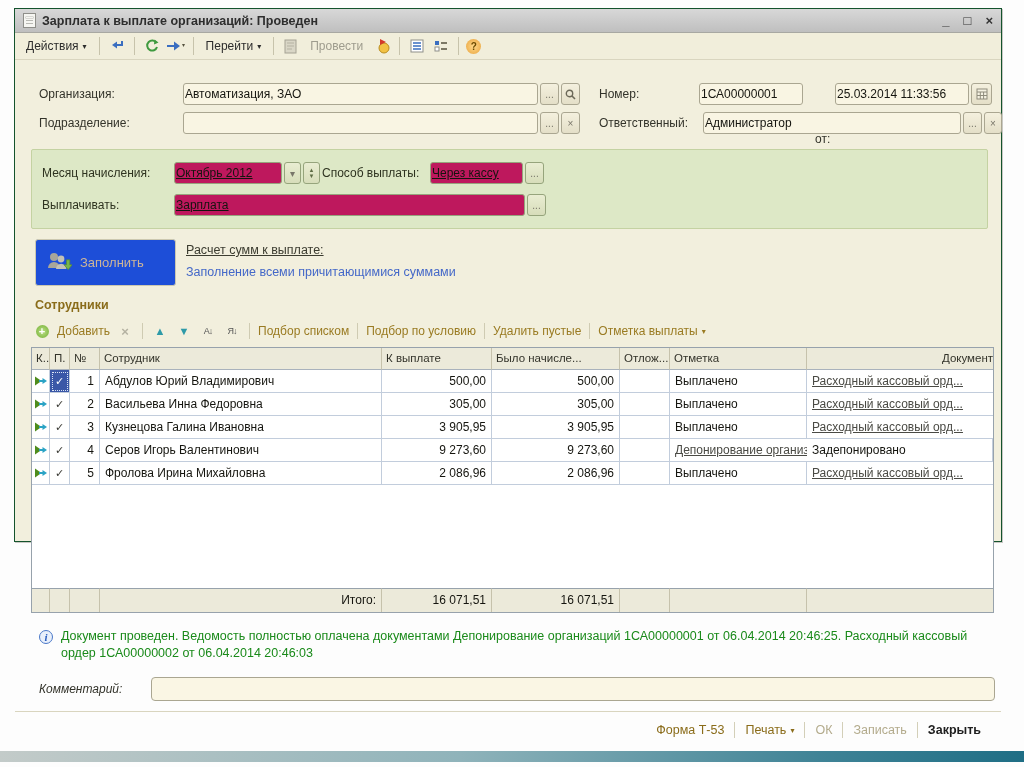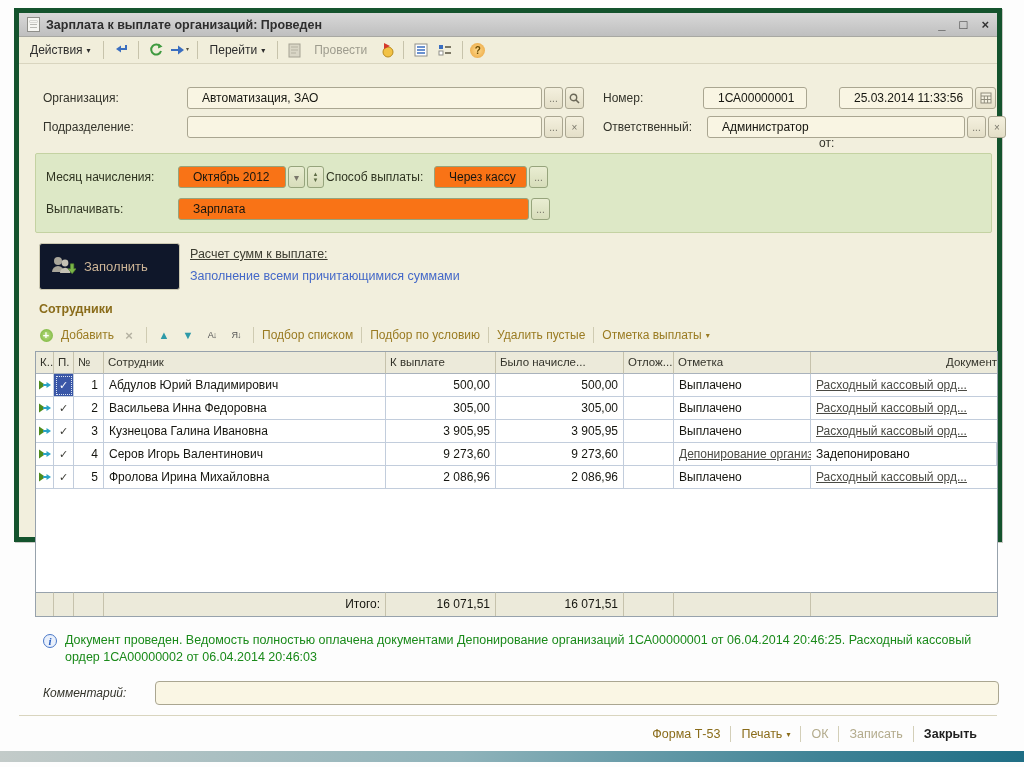--- a/index.html
+++ b/index.html
@@ -4,21 +4,21 @@
 <style>
   * { margin:0; padding:0; box-sizing:border-box; }
   html,body { width:1024px; height:767px; overflow:hidden; background:#ffffff;
     font-family:"Liberation Sans","DejaVu Sans",sans-serif; }
   .stage { position:relative; width:1024px; height:767px; background:#fdfdfd; }
   .bottom-strip { position:absolute; left:0; top:751px; width:1024px; height:11px;
     background:linear-gradient(90deg,#c3cbc9 0%,#8fb3ba 45%,#3f8396 80%,#1f6e85 100%); }
 
   
   .window { position:absolute; left:14px; top:8px; width:988px; height:534px;
-    border:5px solid #14532d; background:#f2efdd; box-shadow:1px 1px 0 #c9c9c4; }
+    border:1px solid #14532d; background:#f2efdd; box-shadow:1px 1px 0 #c9c9c4; }
   .titlebar { position:absolute; left:0; top:0; width:100%; height:24px;
     background:linear-gradient(#d8d8d8,#bfbfbf); display:flex; align-items:center;
     padding:0 8px; border-bottom:1px solid #a8a8a2; }
   .titlebar .doc-ico { width:13px; height:15px; background:#f6f6f2; border:1px solid #8f8f8a;
     margin-right:6px; position:relative; }
   .titlebar .doc-ico::after { content:""; position:absolute; left:2px; top:3px; width:7px; height:1px;
     box-shadow:0 0 0 .5px #b9b9b4, 0 3px 0 0 #b9b9b4, 0 6px 0 0 #b9b9b4; }
   .title-text { font-size:12.5px; font-weight:bold; color:#2e2e2e; flex:1; white-space:nowrap; }
   .win-controls { display:flex; gap:14px; font-size:13px; font-weight:bold; color:#333; }
   .win-controls span { cursor:default; line-height:14px; }
@@ -30,38 +30,38 @@
   .tbtn.disabled { color:#9e9c8e; }
   .dd::after { content:"▾"; font-size:8px; margin-left:4px; position:relative; top:-1px; }
   .tsep { width:1px; height:18px; background:#c7c3ab; margin:0 3px; }
   .ticon { width:20px; height:20px; display:flex; align-items:center; justify-content:center; border-radius:2px; }
   .help-ico { width:15px; height:15px; border-radius:50%; background:radial-gradient(#ffd98a,#e8a23c);
     color:#6b4a00; font-size:10px; font-weight:bold; text-align:center; line-height:15px; }
 
   
   .lbl { position:absolute; font-size:12px; color:#33332a; line-height:22px; white-space:nowrap; }
   .fld { position:absolute; height:22px; background:#f9f5e3; border:1px solid #aaa691;
-    border-radius:3px; font-size:12px; color:#15150f; padding:3px 14px; white-space:nowrap; overflow:hidden; }
+    border-radius:3px; font-size:12px; color:#15150f; padding:3px 1px; white-space:nowrap; overflow:hidden; }
   .sq { position:absolute; height:22px; width:19px; background:linear-gradient(#f4f0de,#e4dfc8);
     border:1px solid #aaa691; border-radius:3px; font-size:10px; color:#79766a;
     display:flex; align-items:center; justify-content:center; }
 
   
   .gpanel { position:absolute; left:16px; top:140px; width:957px; height:80px;
     background:#dde8c6; border:1px solid #c4d2a2; border-radius:2px; }
   .gpanel .lbl { color:#2e3320; }
-  .gpanel .fld { background:#f97316; border-color:#96a47c; }
+  .gpanel .fld { background:#be185d; border-color:#96a47c;text-decoration:underline; }
   .gpanel .sq { background:linear-gradient(#e9edd2,#d7ddba); border-color:#96a47c; }
   .spinner { position:absolute; width:17px; height:22px; border:1px solid #96a47c; border-radius:3px;
     background:linear-gradient(#e9edd2,#d7ddba); display:flex; flex-direction:column;
     align-items:center; justify-content:center; font-size:6px; color:#5d6b44; line-height:6px; }
 
   
   .fill-btn { position:absolute; left:20px; top:230px; width:141px; height:47px;
-    background:#0f172a; border:1px solid #ccc8b0; border-radius:3px; display:flex;
+    background:#1d4ed8; border:1px solid #ccc8b0; border-radius:3px; display:flex;
     align-items:center; padding-left:10px; gap:8px; }
   .fill-btn .cap { font-size:13px; color:#cdb597; }
   .calc-title { position:absolute; left:171px; top:234px; font-size:12.5px; color:#3c3c30;
     text-decoration:underline; }
   .calc-link { position:absolute; left:171px; top:256px; font-size:12.5px; color:#4468c8; }
 
   .section-h { position:absolute; left:20px; top:289px; font-size:12.5px; font-weight:bold; color:#8a6c1a; }
 
   
   .etb { position:absolute; left:16px; top:310px; width:957px; height:24px; display:flex;

